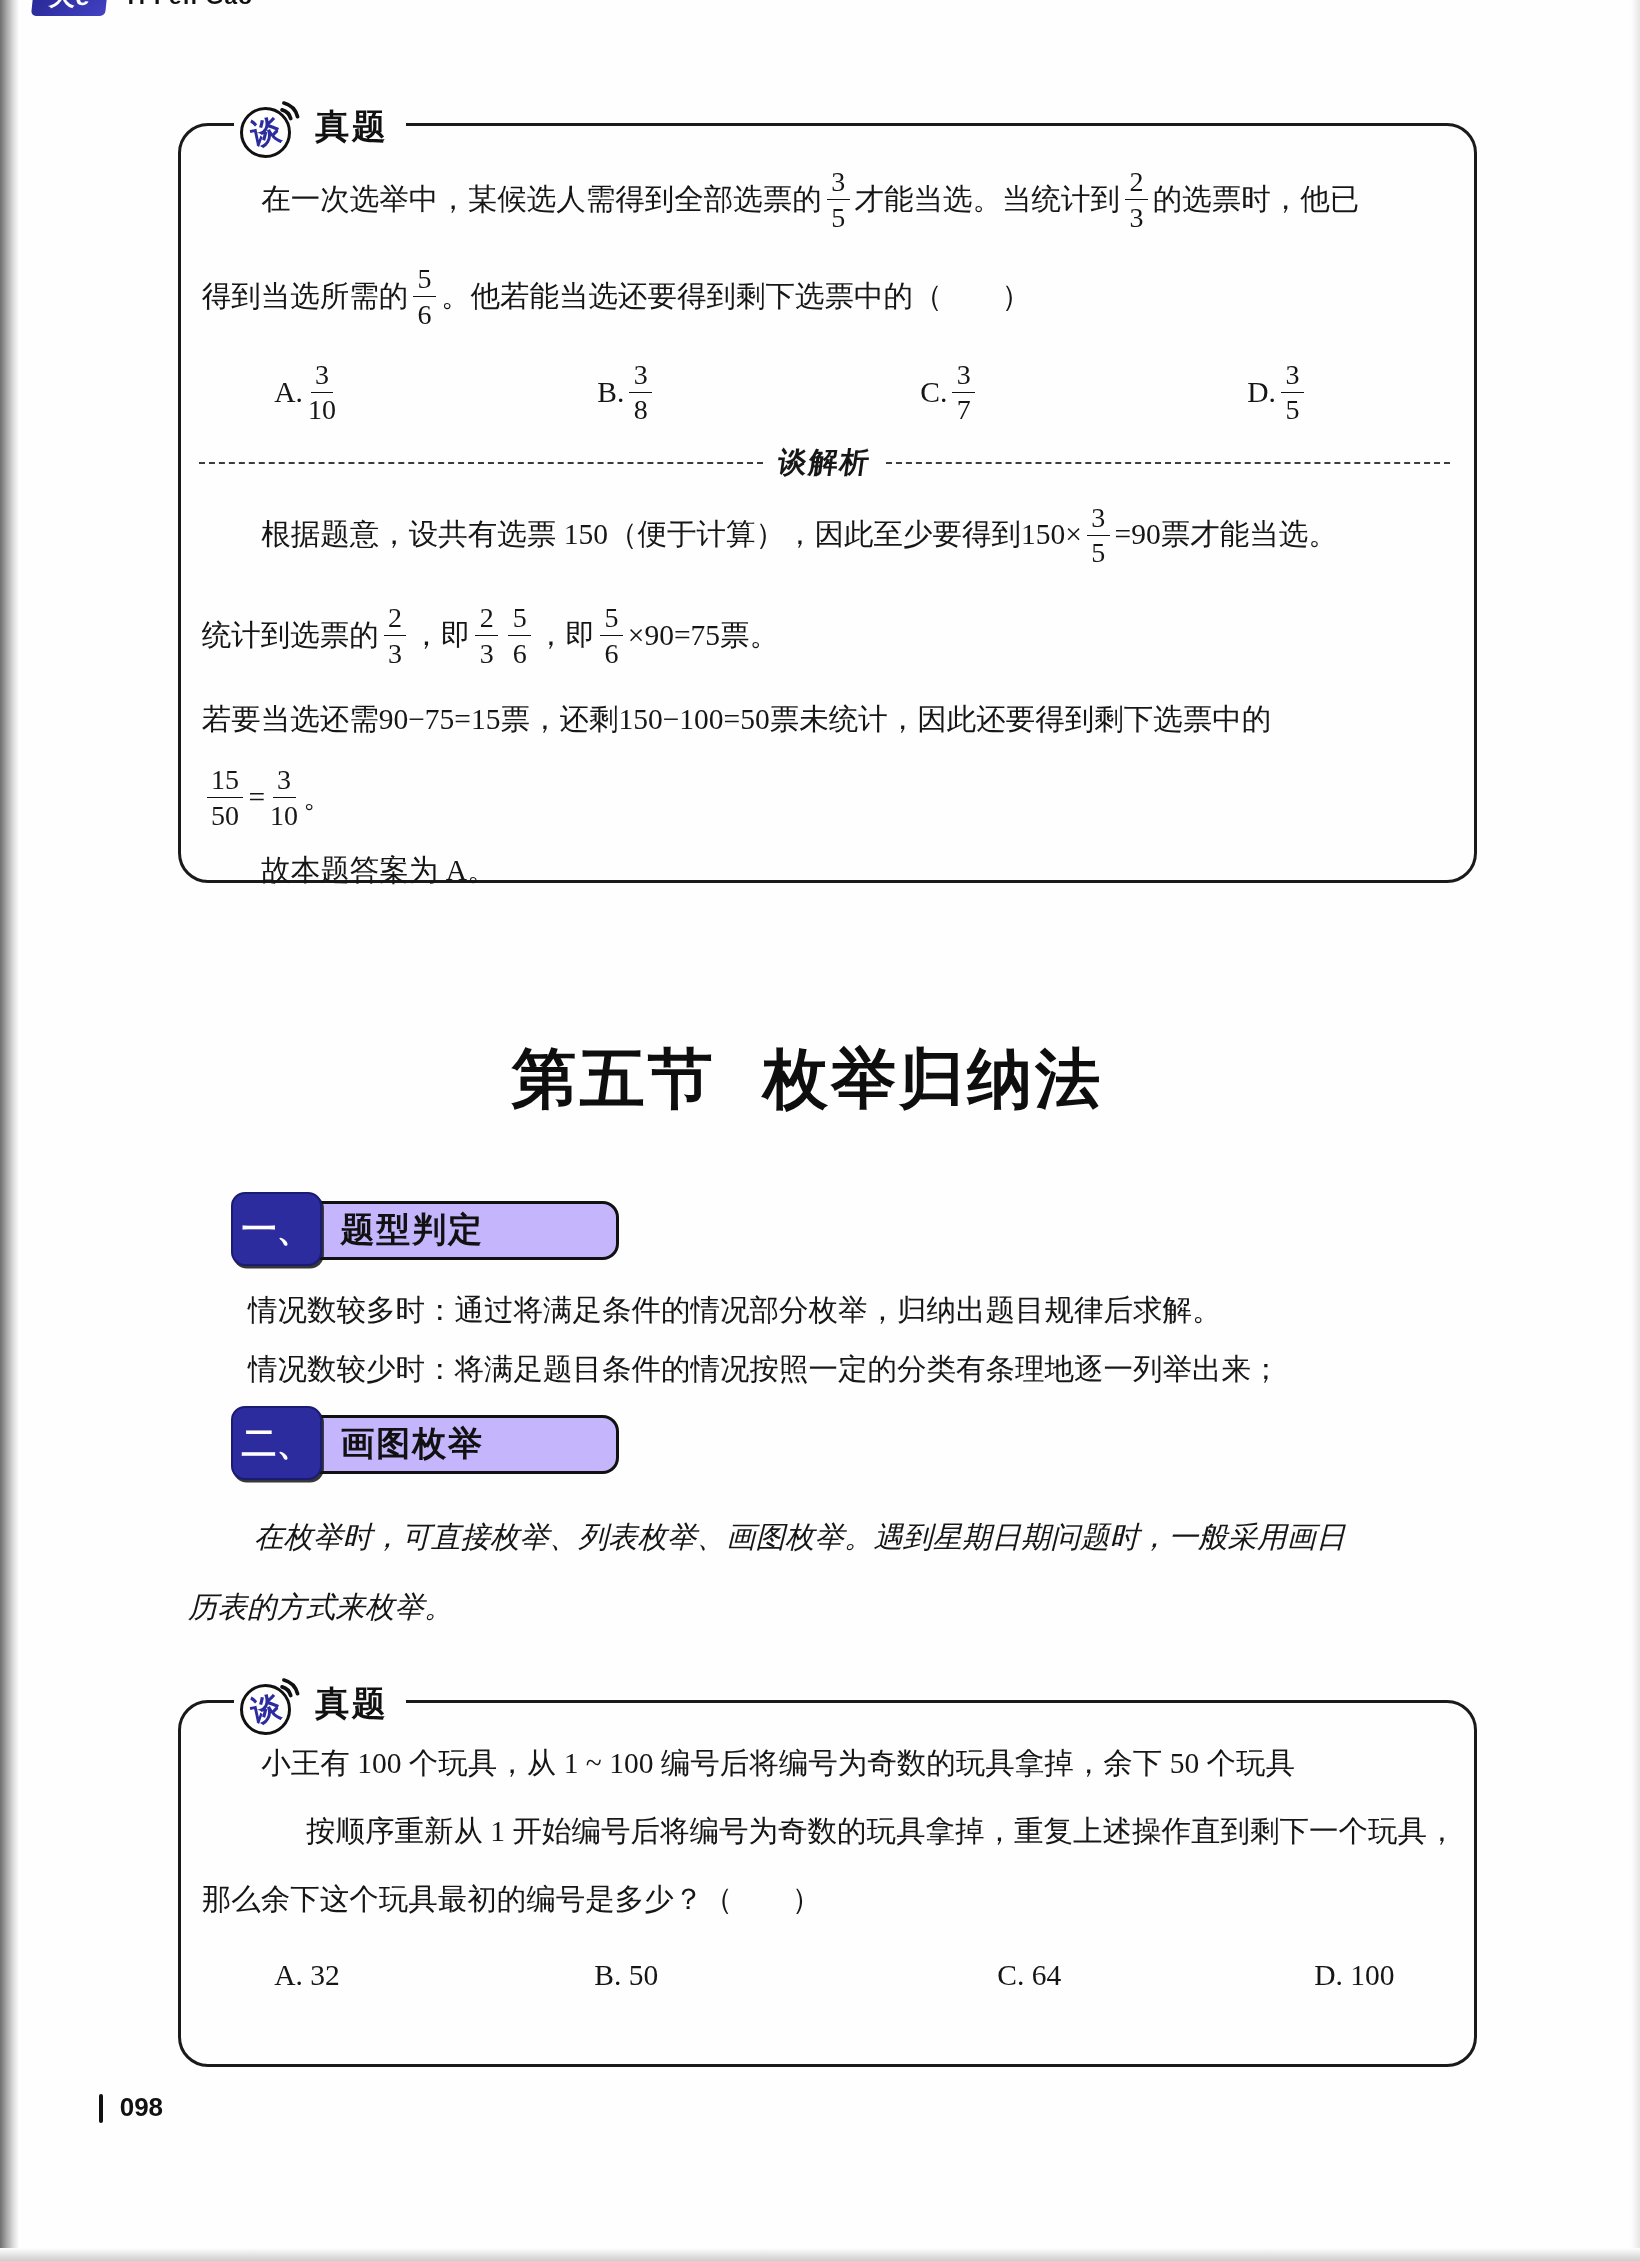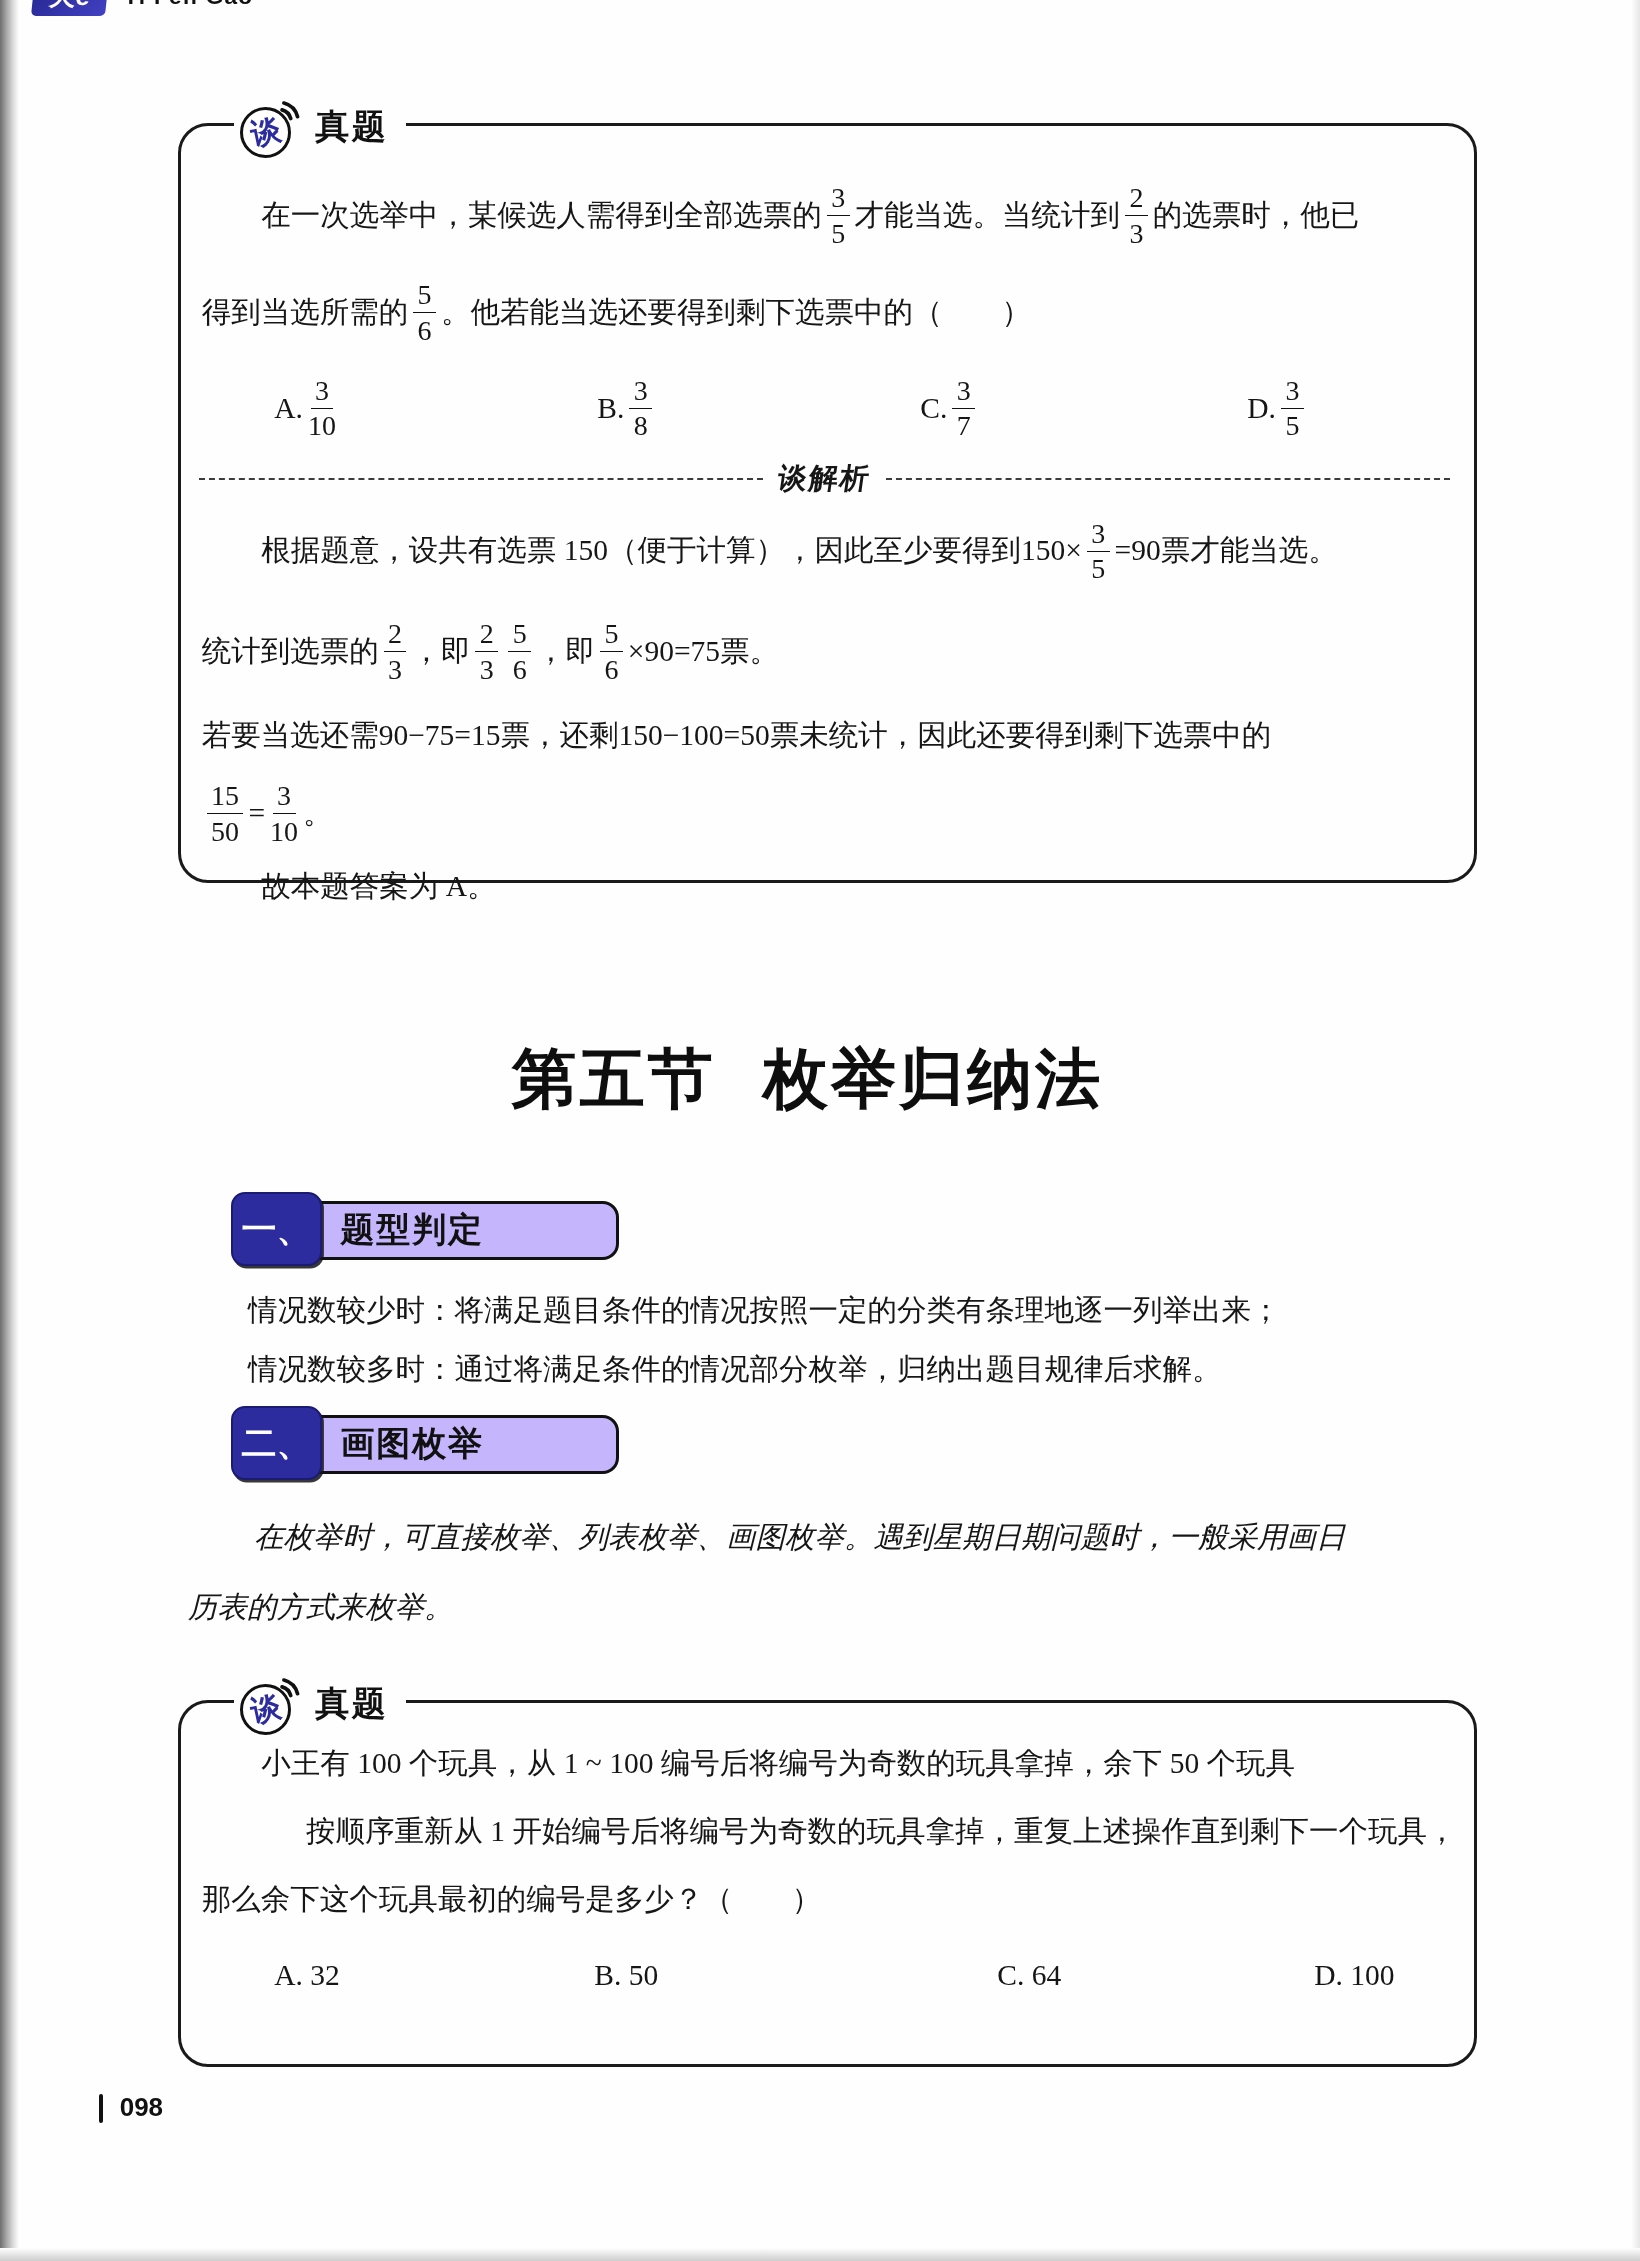--- a/index.html
+++ b/index.html
@@ -91,21 +91,21 @@
           <path d="M13 24 A20 20 0 0 1 27 38" stroke="#111" stroke-width="6" fill="none" stroke-linecap="round"></path>
           <path d="M16 13 A31 31 0 0 1 38 35" stroke="#111" stroke-width="6" fill="none" stroke-linecap="round"></path>
         </svg>
         <div class="circle">
           <span class="char">谈</span>
         </div>
       </div>
       <span class="tag-text">真题</span>
     </div>
 
-    <div style="padding:25px 17.6px 0 11.3px;margin-top:16px;">
+    <div style="padding:25px 17.6px 0 11.3px;">
       <div class="fline indent">
         <span>在一次选举中，某候选人需得到全部选票的</span>
         <span class="frac">
             <span class="fn">3</span>
             <span class="fd">5</span>
           </span>
         <span>才能当选。当统计到</span>
         <span class="frac">
             <span class="fn">2</span>
             <span class="fd">3</span>
@@ -209,22 +209,22 @@
     <span class="t1">第五节</span><span>枚举归纳法</span>
   </div>
 
   <div class="badge" style="top:1192px;">
     <div class="pill">
       <span>题型判定</span>
     </div>
     <div class="numbox">一、</div>
   </div>
   <div class="h1lines">
+    <p>情况数较多时：通过将满足条件的情况部分枚举，归纳出题目规律后求解。</p>
     <p>情况数较少时：将满足题目条件的情况按照一定的分类有条理地逐一列举出来；</p>
-    <p>情况数较多时：通过将满足条件的情况部分枚举，归纳出题目规律后求解。</p>
   </div>
 
   <div class="badge" style="top:1406px;">
     <div class="pill">
       <span>画图枚举</span>
     </div>
     <div class="numbox">二、</div>
   </div>
   <div class="h2para">
     <p class="first">在枚举时，可直接枚举、列表枚举、画图枚举。遇到星期日期问题时，一般采用画日</p>

